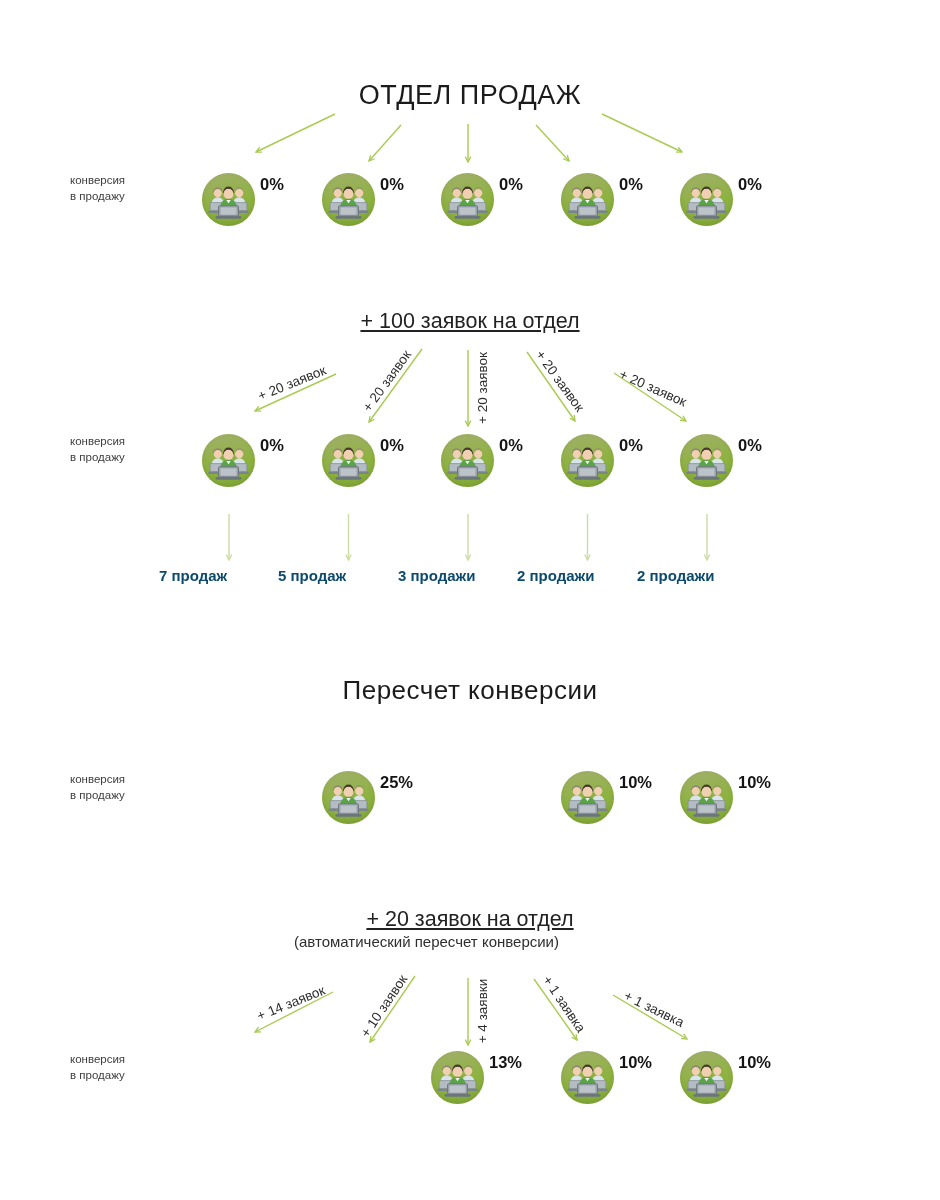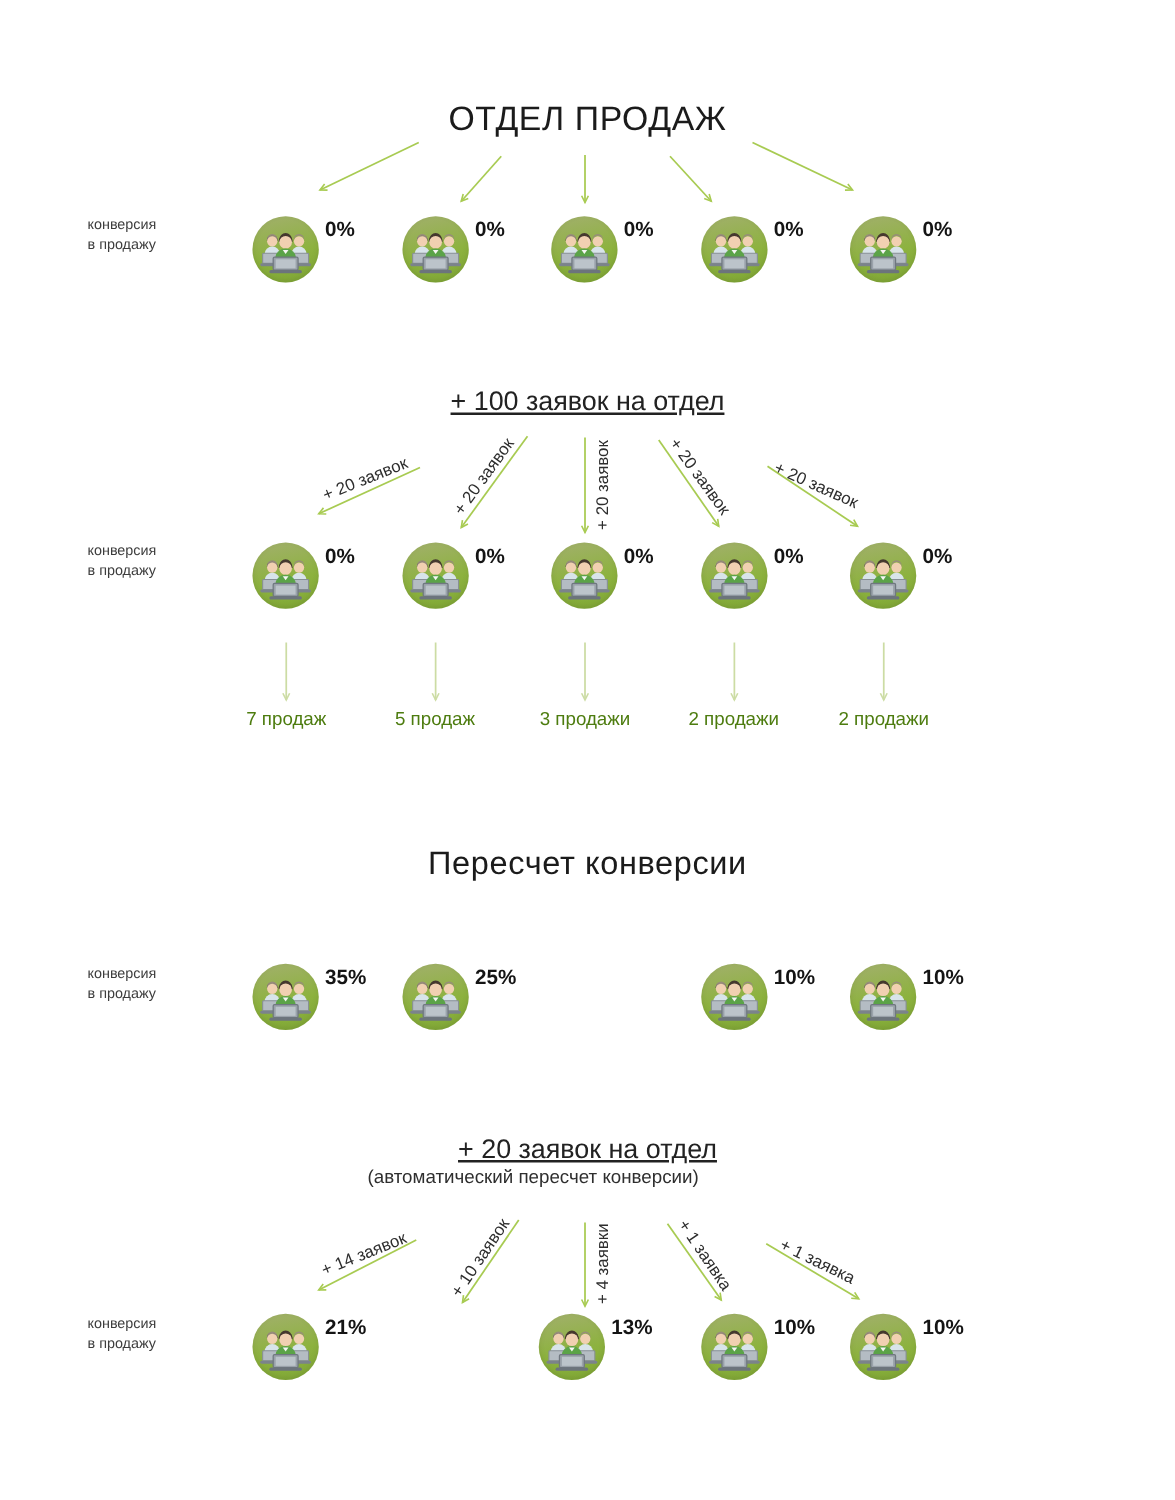--- a/index.html
+++ b/index.html
@@ -20,22 +20,22 @@
   .circle{
     position:absolute;left:0;top:0;width:53px;height:53px;border-radius:50%;
     background:linear-gradient(168deg,#9fb066 8%,#8db23f 55%,#82aa37 95%);
     overflow:hidden;box-shadow:inset 0 -2px 4px rgba(90,110,40,.25);
   }
   .ticon{position:absolute;left:2px;top:4px;width:49px;height:49px;}
   .pct{position:absolute;left:58px;top:2px;font-size:16.5px;font-weight:bold;
     color:#141414;white-space:nowrap;}
   .alabel{position:absolute;white-space:nowrap;font-size:13.5px;color:#2d2d2d;
     transform:translate(-50%,-50%) rotate(var(--r));}
-  .sales{position:absolute;width:140px;text-align:center;font-size:15px;
-    color:#4d7c0f;}
+  .sales{position:absolute;width:140px;font-size:15px;
+    color:#0c4a6e;font-weight:bold;}
   svg.arrows{position:absolute;left:0;top:0;pointer-events:none;}
 </style>
 </head>
 <body>
 
 <div id="canvas">
 
   <svg width="0" height="0" style="position:absolute" aria-hidden="true">
     <symbol id="team" viewBox="0 0 64 64">
 
@@ -211,28 +211,20 @@
   <div class="sales" style="left:517px;top:567px">2 продажи</div>
   <div class="sales" style="left:637px;top:567px">2 продажи</div>
 
   <div class="title-xl" style="top:675px;font-size:26px">Пересчет конверсии</div>
 
   <div class="side-label" style="top:772px">
     <span>конверсия</span>
     <span>в продажу</span>
   </div>
 
-  <div class="unit" style="left:202px;top:771px">
-    <div class="circle">
-        <svg class="ticon" viewBox="0 0 64 64">
-          <use href="#team"></use>
-        </svg>
-      </div>
-    <span class="pct">35%</span>
-  </div>
   <div class="unit" style="left:322px;top:771px">
     <div class="circle">
         <svg class="ticon" viewBox="0 0 64 64">
           <use href="#team"></use>
         </svg>
       </div>
     <span class="pct">25%</span>
   </div>
   <div class="unit" style="left:561px;top:771px">
     <div class="circle">
@@ -258,28 +250,20 @@
   <span class="alabel" style="left:384px;top:1006px;--r:-56deg">+ 10 заявок</span>
   <span class="alabel" style="left:482px;top:1011px;--r:-90deg">+ 4 заявки</span>
   <span class="alabel" style="left:564px;top:1004px;--r:56deg">+ 1 заявка</span>
   <span class="alabel" style="left:654px;top:1009px;--r:26deg">+ 1 заявка</span>
 
   <div class="side-label" style="top:1052px">
     <span>конверсия</span>
     <span>в продажу</span>
   </div>
 
-  <div class="unit" style="left:202px;top:1051px">
-    <div class="circle">
-        <svg class="ticon" viewBox="0 0 64 64">
-          <use href="#team"></use>
-        </svg>
-      </div>
-    <span class="pct">21%</span>
-  </div>
   <div class="unit" style="left:431px;top:1051px">
     <div class="circle">
         <svg class="ticon" viewBox="0 0 64 64">
           <use href="#team"></use>
         </svg>
       </div>
     <span class="pct">13%</span>
   </div>
   <div class="unit" style="left:561px;top:1051px">
     <div class="circle">

